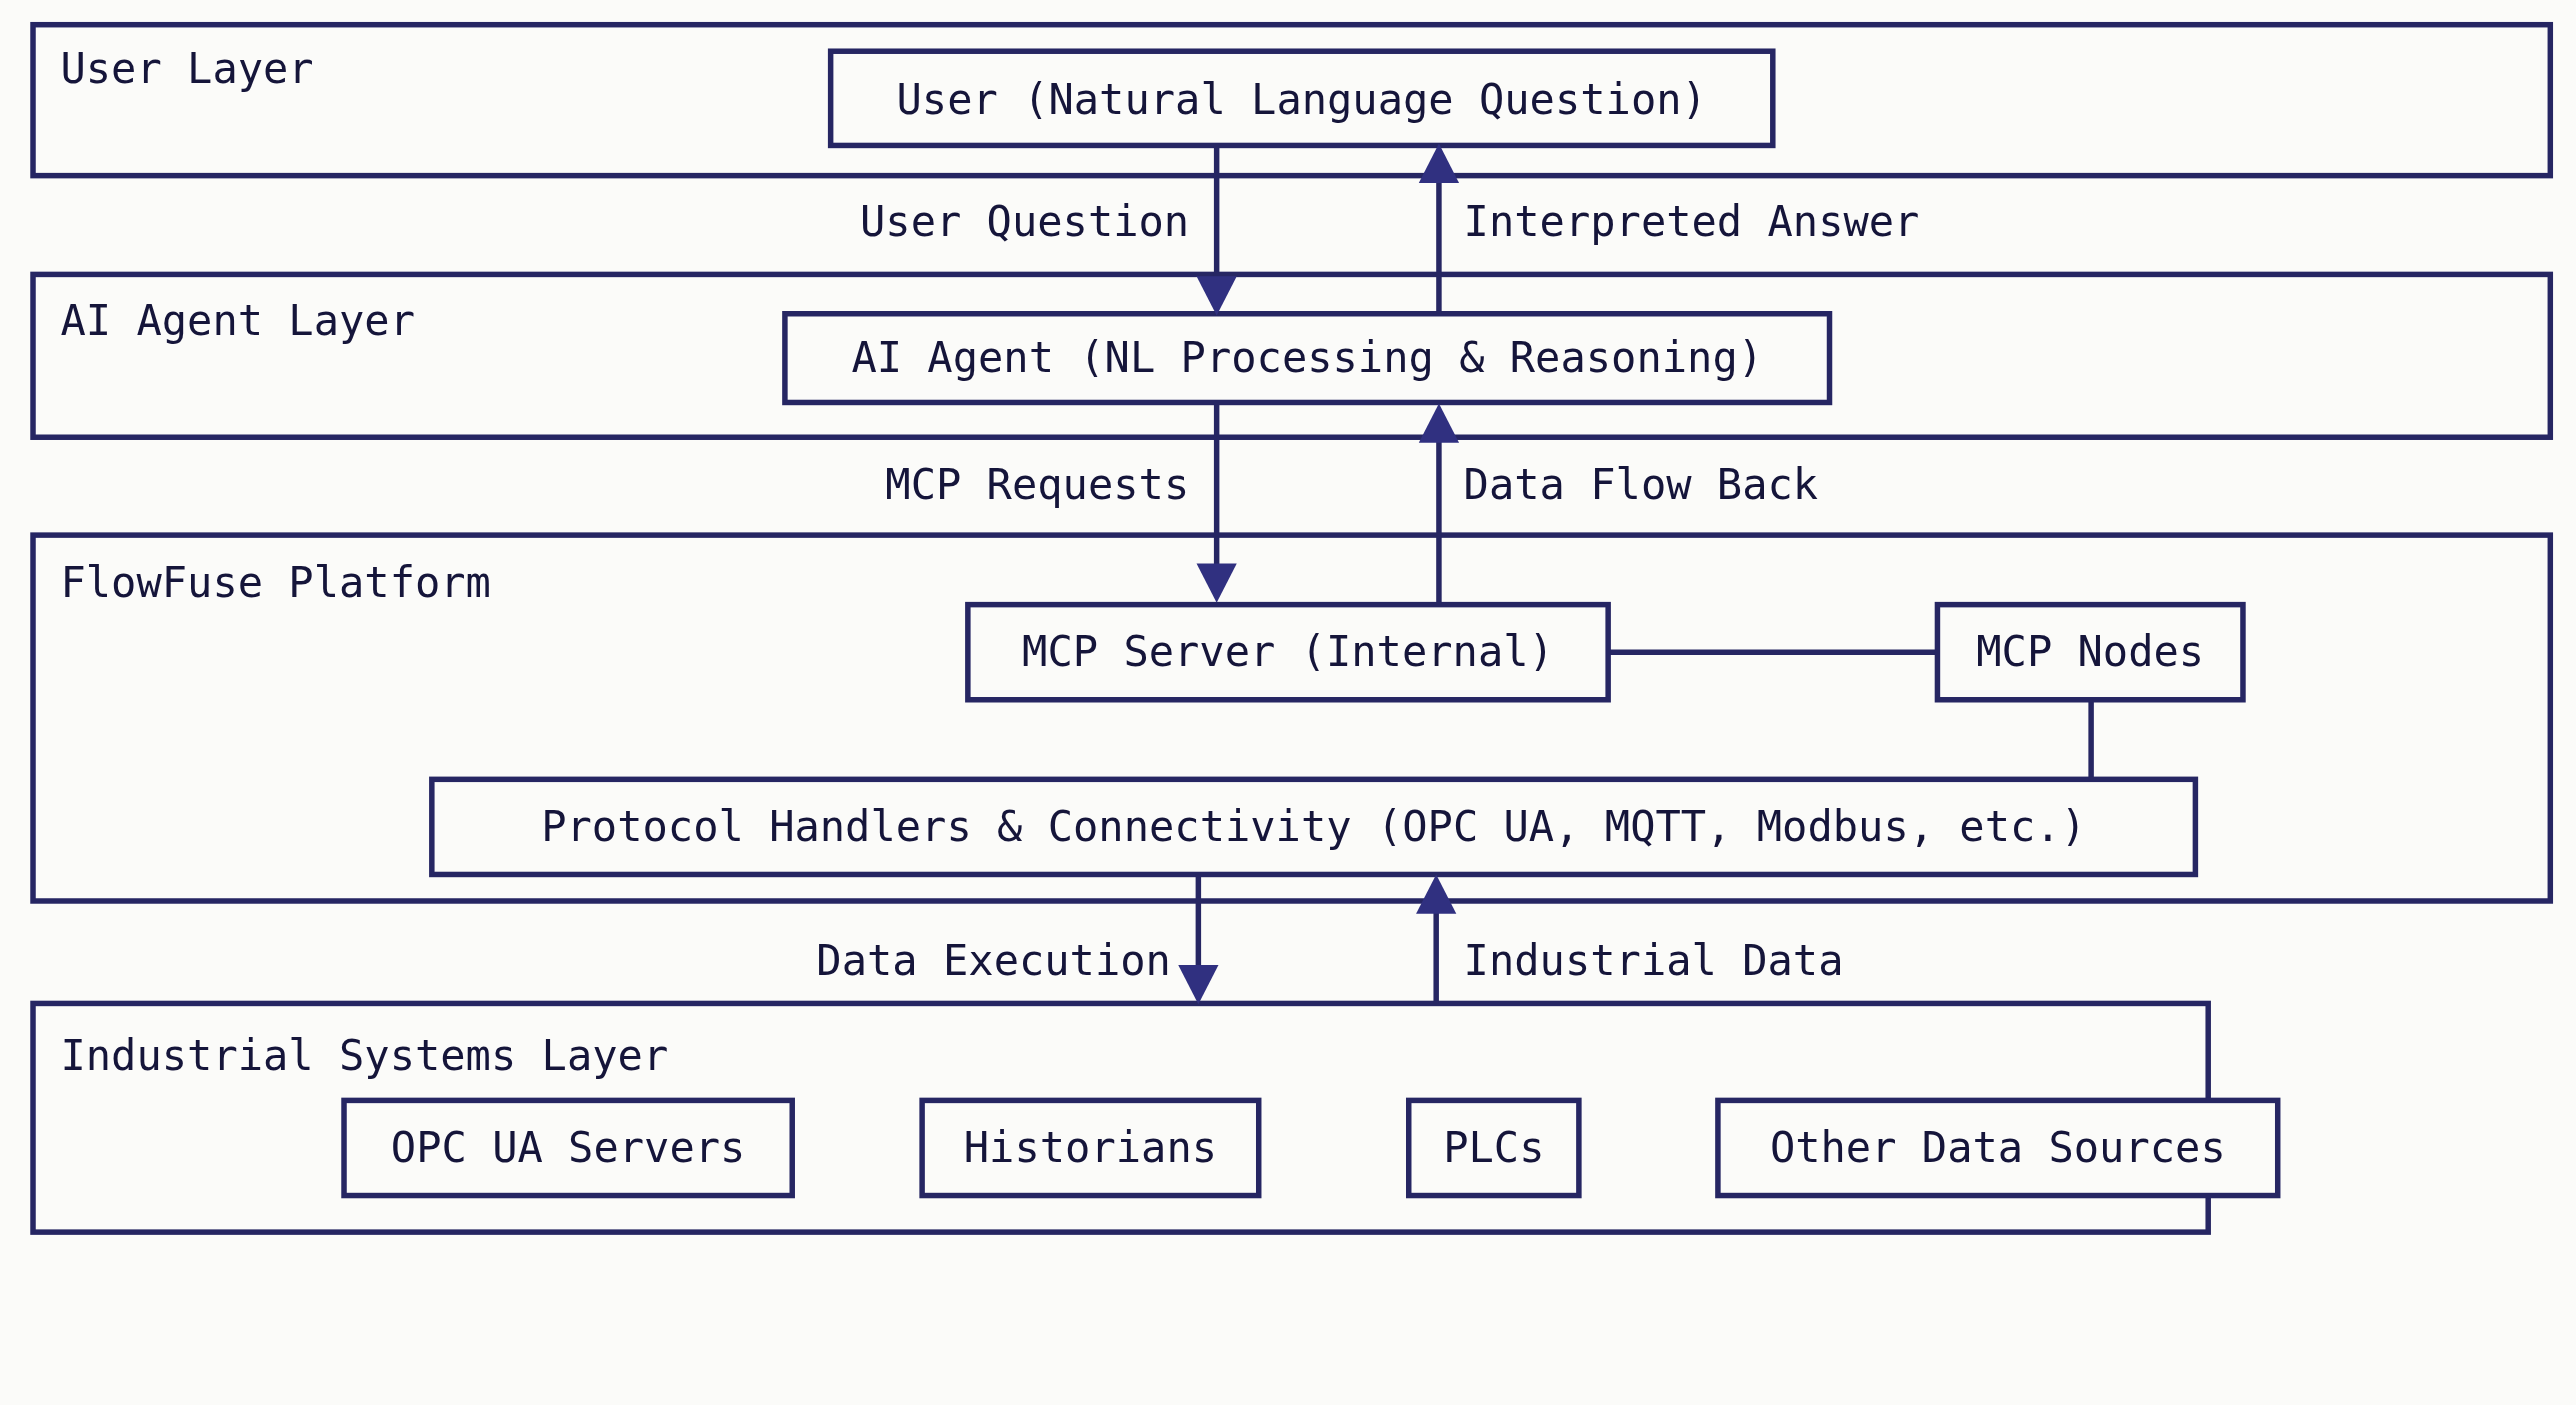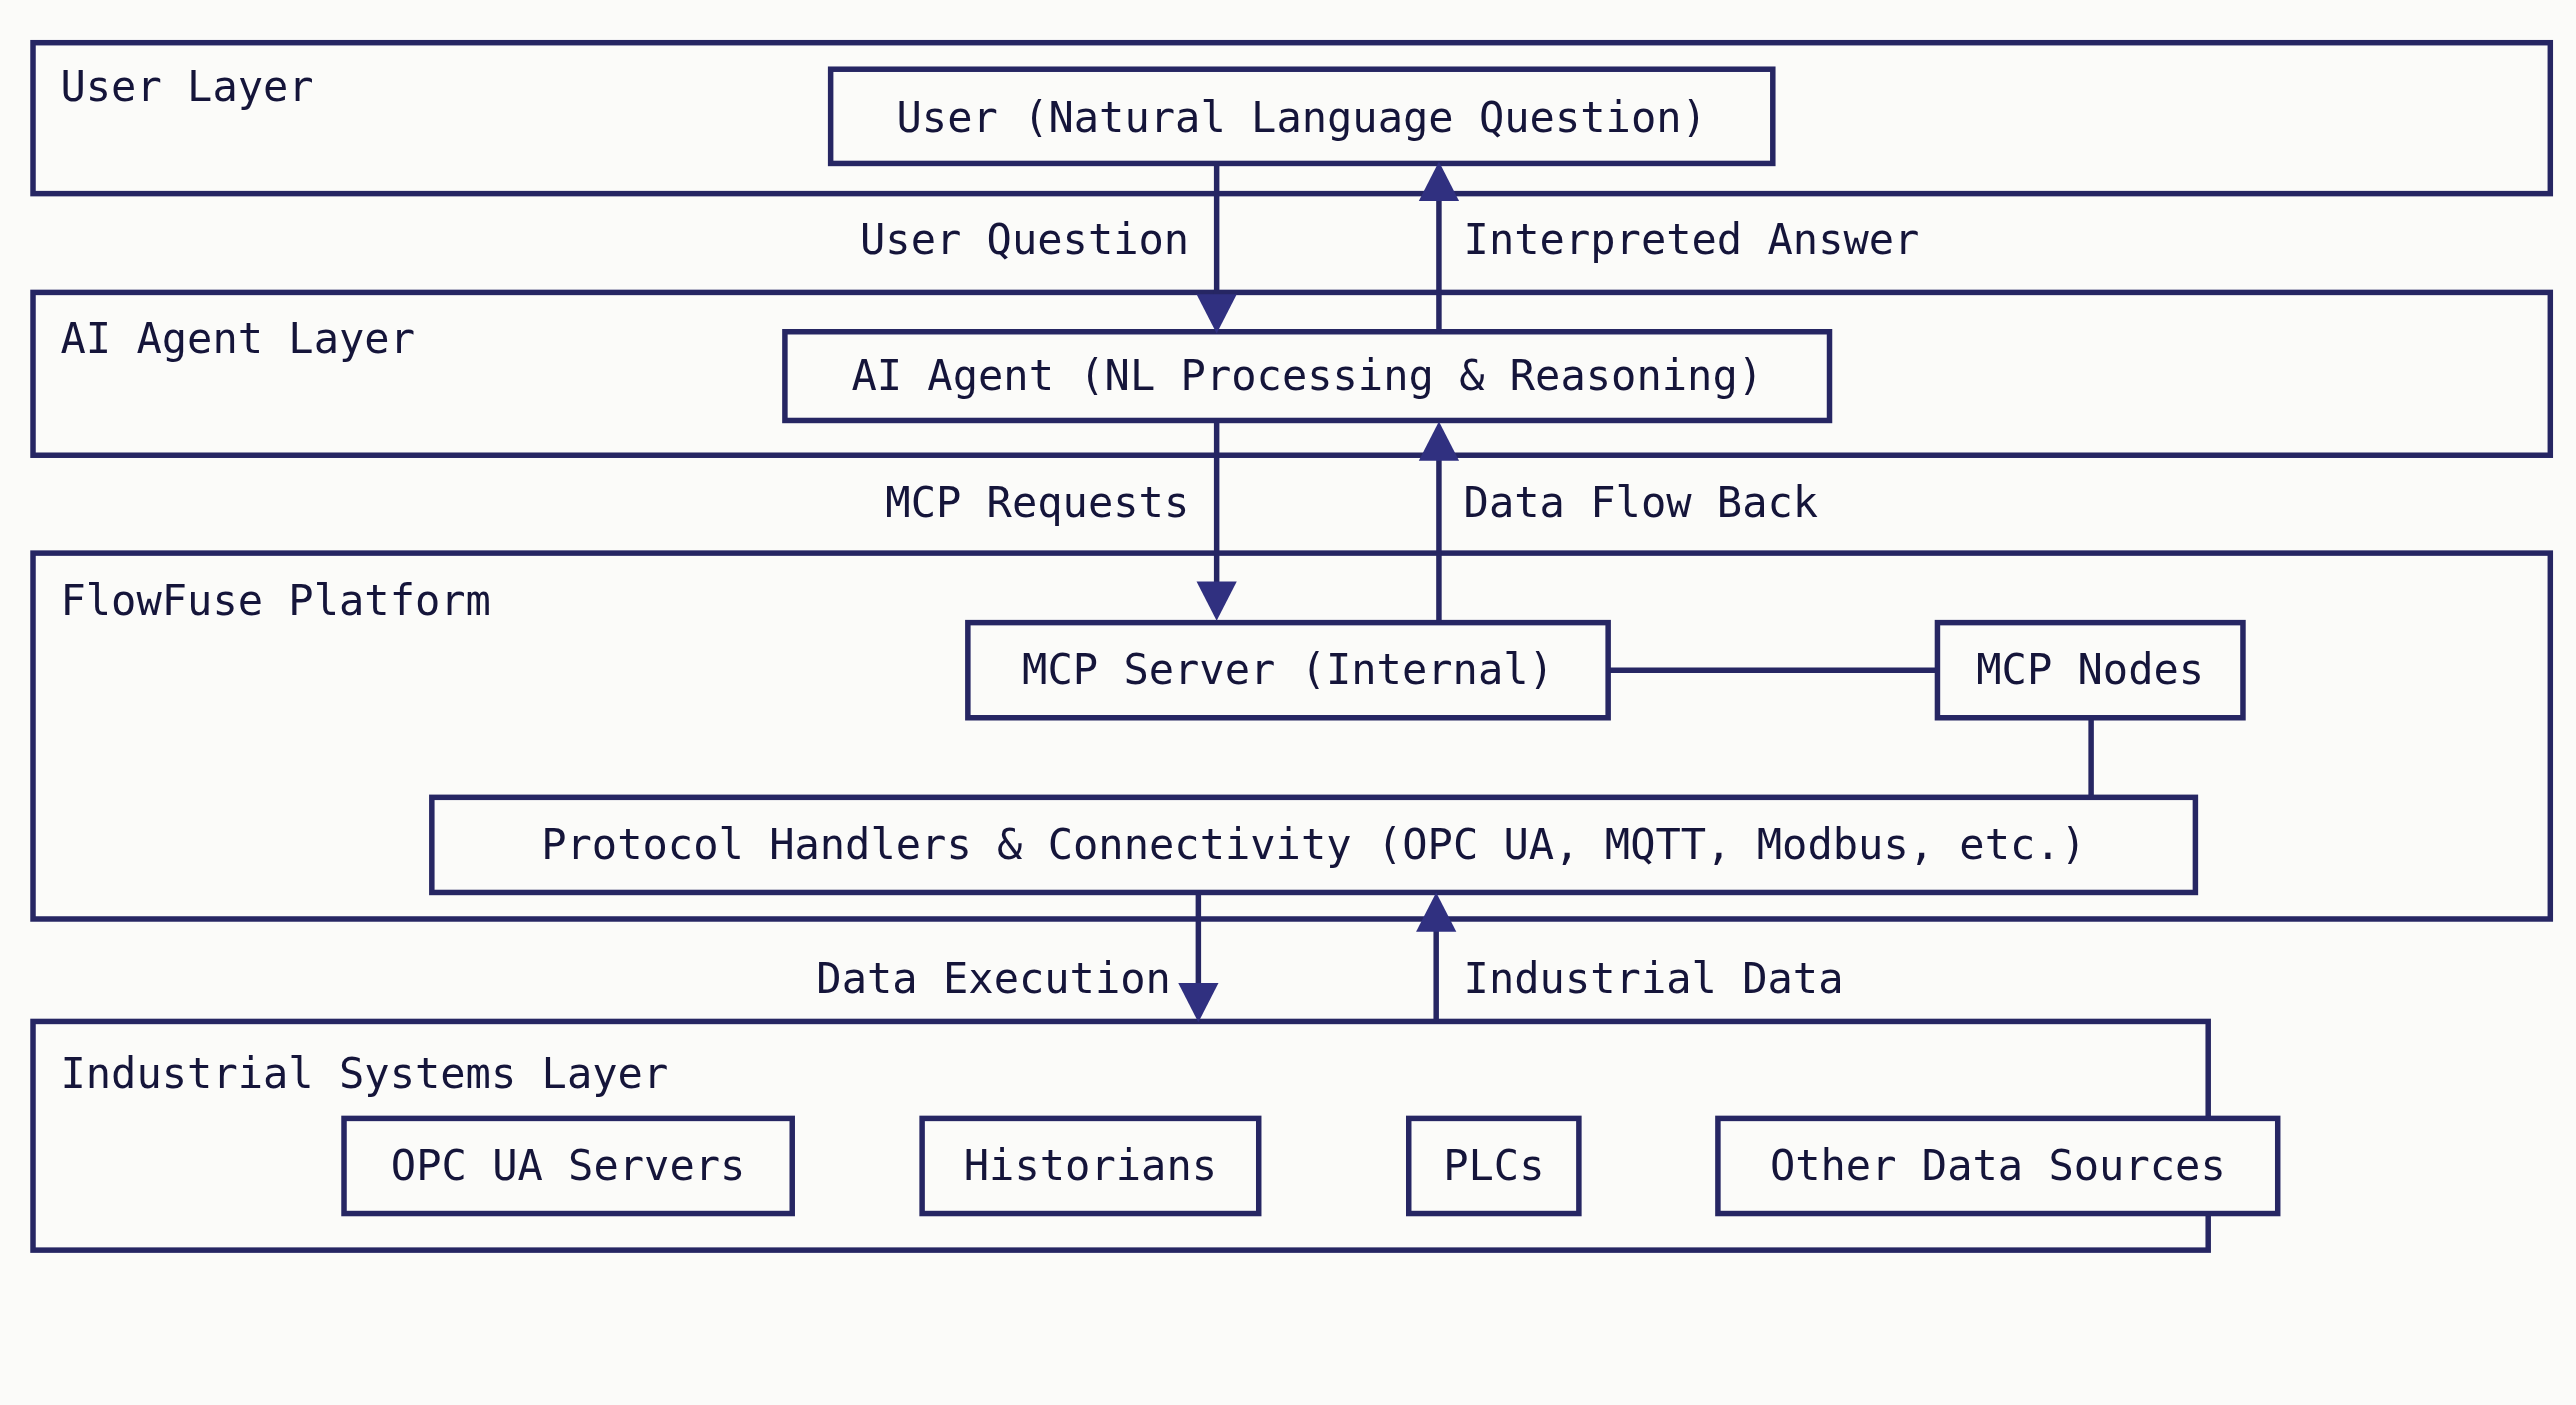--- a/index.html
+++ b/index.html
@@ -10,21 +10,20 @@
   body {
     width: 2576px;
     height: 1405px;
     font-family: "DejaVu Sans Mono", "Liberation Mono", monospace;
     overflow: hidden;
   }
   #diagram-root {
     position: relative;
     width: 2576px;
     height: 1330px;
-    margin-top: 18px;
   }
   svg#diagram-svg {
     position: absolute;
     top: 0;
     left: 0;
     width: 2576px;
     height: 1405px;
     display: block;
   }
   .layer-frame {

